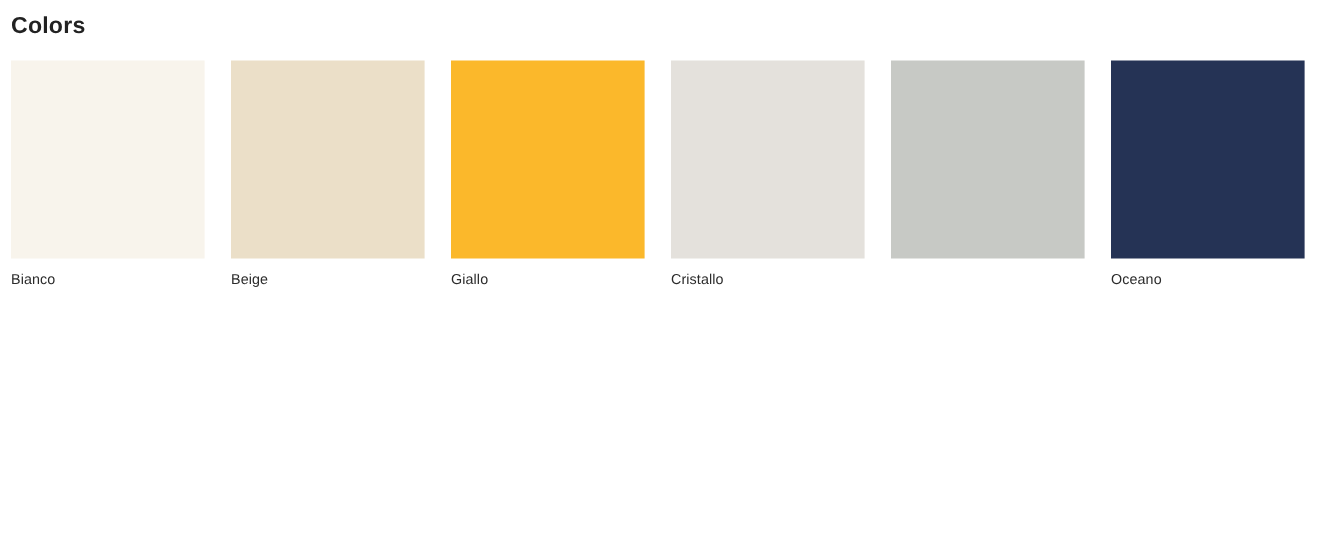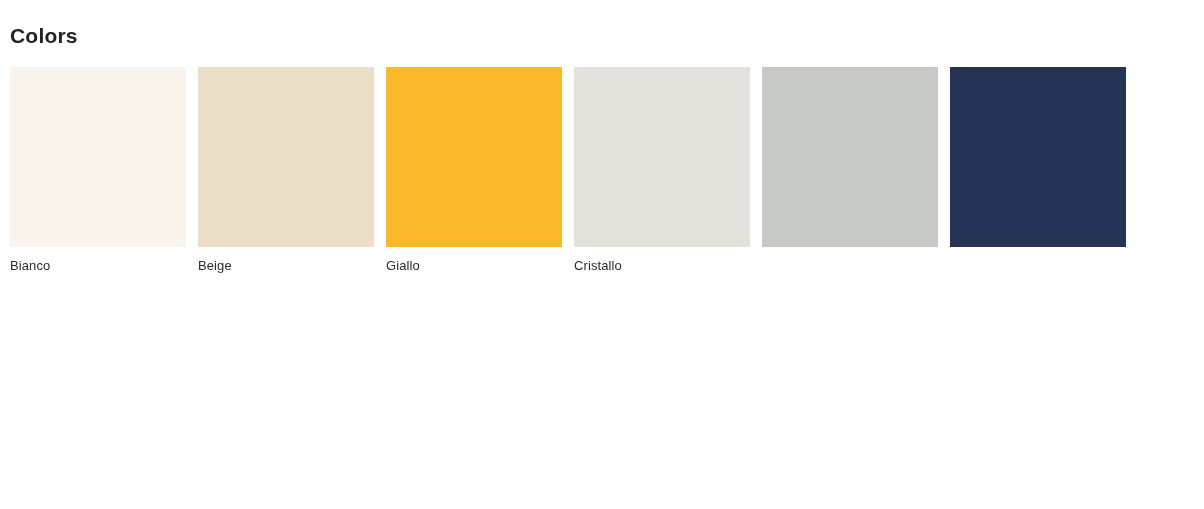--- a/index.html
+++ b/index.html
@@ -15,41 +15,40 @@
     color: #222222;
     overflow: hidden;
     -webkit-font-smoothing: antialiased;
   }
 
   .page {
     position: relative;
     width: 1204px;
     height: 378px;
     box-sizing: border-box;
-    padding: 12px 10px;
+    padding: 0 10px;
   }
 
   .page-title {
     font-size: 21px;
     font-weight: 700;
     letter-spacing: 0.2px;
     color: #222222;
     margin: 0;
     padding-top: 12px;
     line-height: 24px;
   }
 
   .swatch-grid {
     margin-top: 19px;
     display: grid;
     grid-template-columns: repeat(6, 176px);
     column-gap: 24px;
     row-gap: 17px;
     align-content: start;
-    gap: 12px;
   }
 
   .swatch-cell {
     width: 176px;
   }
 
   .swatch-chip {
     width: 176px;
     height: 180px;
     display: block;
@@ -88,16 +87,17 @@
       </div>
       <div class="swatch-cell">
         <span class="swatch-chip" style="background-color: rgb(228, 225, 220);"></span>
         <span class="swatch-label">Cristallo</span>
       </div>
       <div class="swatch-cell">
         <span class="swatch-chip" style="background-color: rgb(199, 201, 197);"></span>
       </div>
       <div class="swatch-cell">
         <span class="swatch-chip" style="background-color: rgb(37, 51, 85);"></span>
+        <span class="swatch-label">Oceano</span>
       </div>
     </div>
 
 </div>
 
 </body></html>

